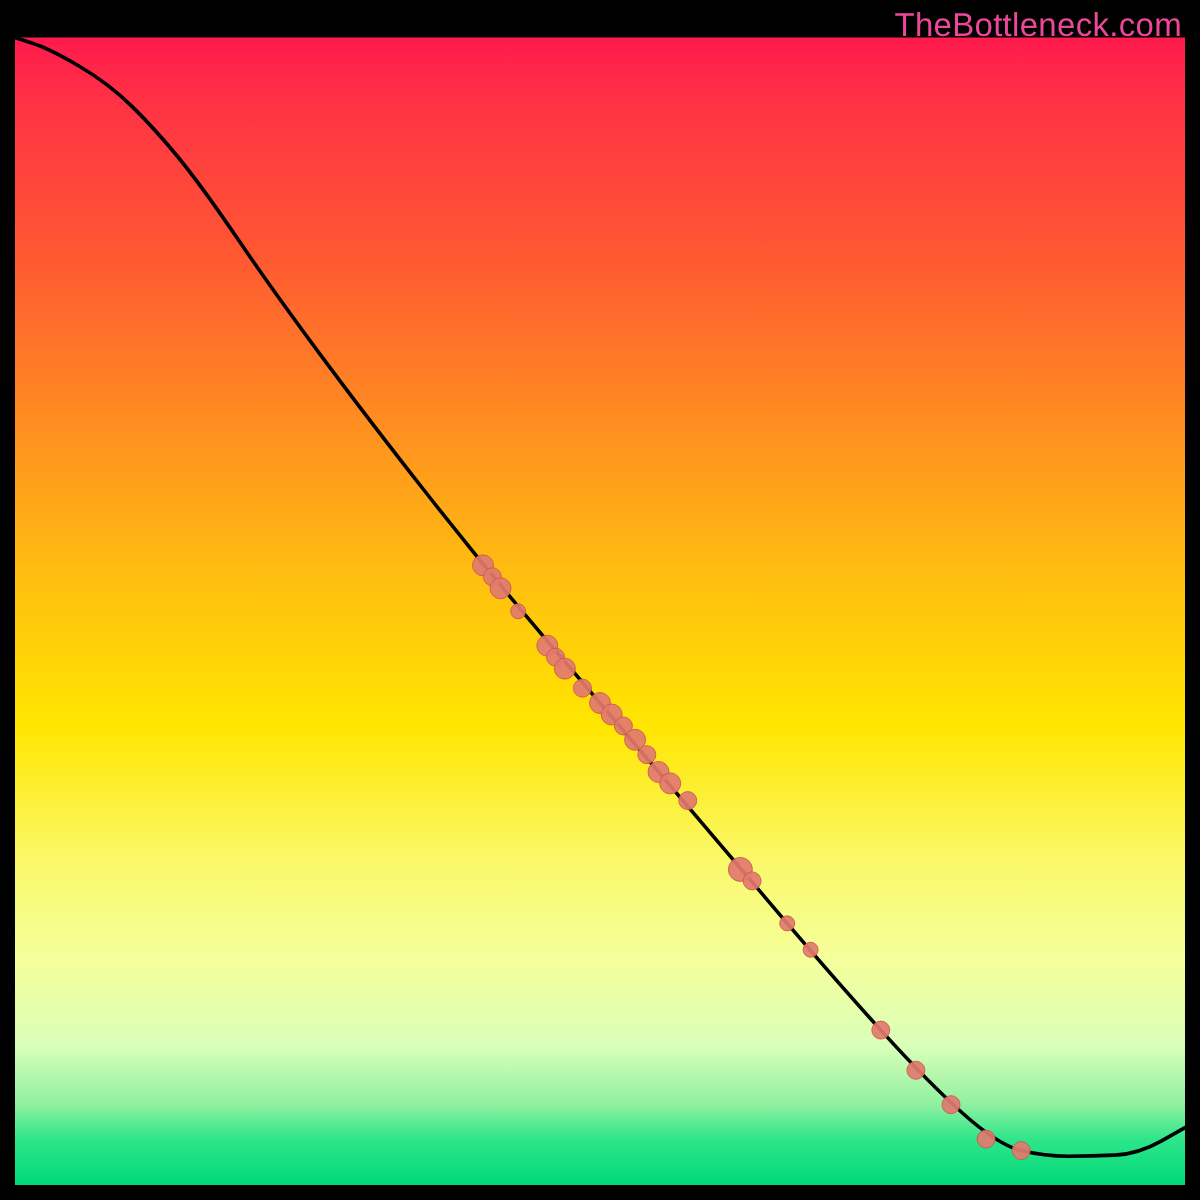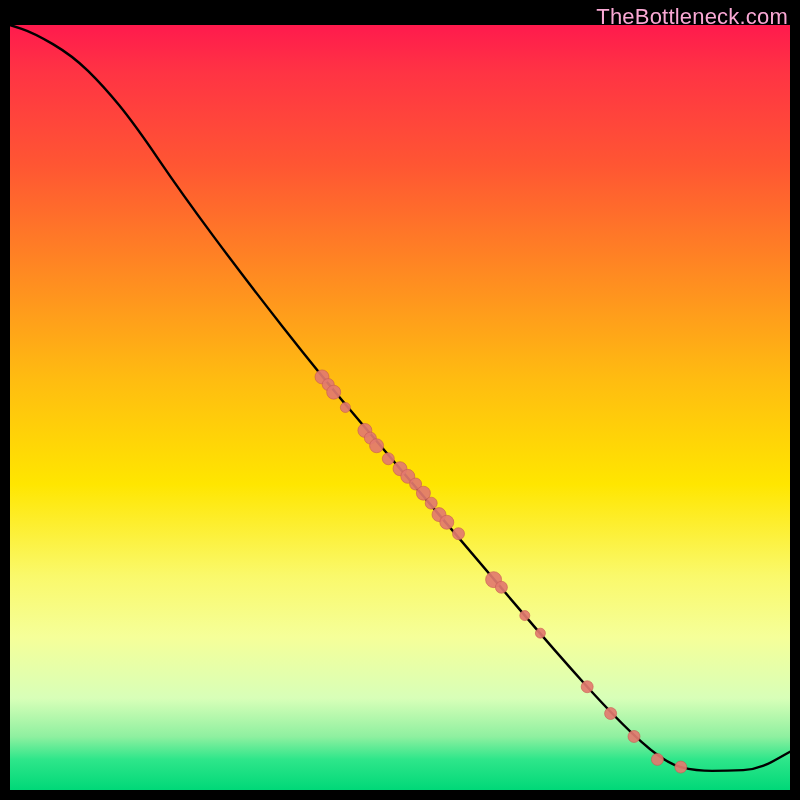--- a/index.html
+++ b/index.html
@@ -29,21 +29,21 @@
       #d8ffb8 88%,
       #8ff0a0 93%,
       #2ee68a 96%,
       #00d878 100%
     );
   }
   .watermark {
     position: absolute;
     top: 4px;
     right: 12px;
-    color: #f9a8d4;
+    color: #ec4899;
     font-size: 22px;
     letter-spacing: 0.2px;
     font-weight: 500;
   }
   svg.overlay {
     position: absolute;
     left: 10px;
     top: 25px;
     width: 780px;
     height: 765px;

